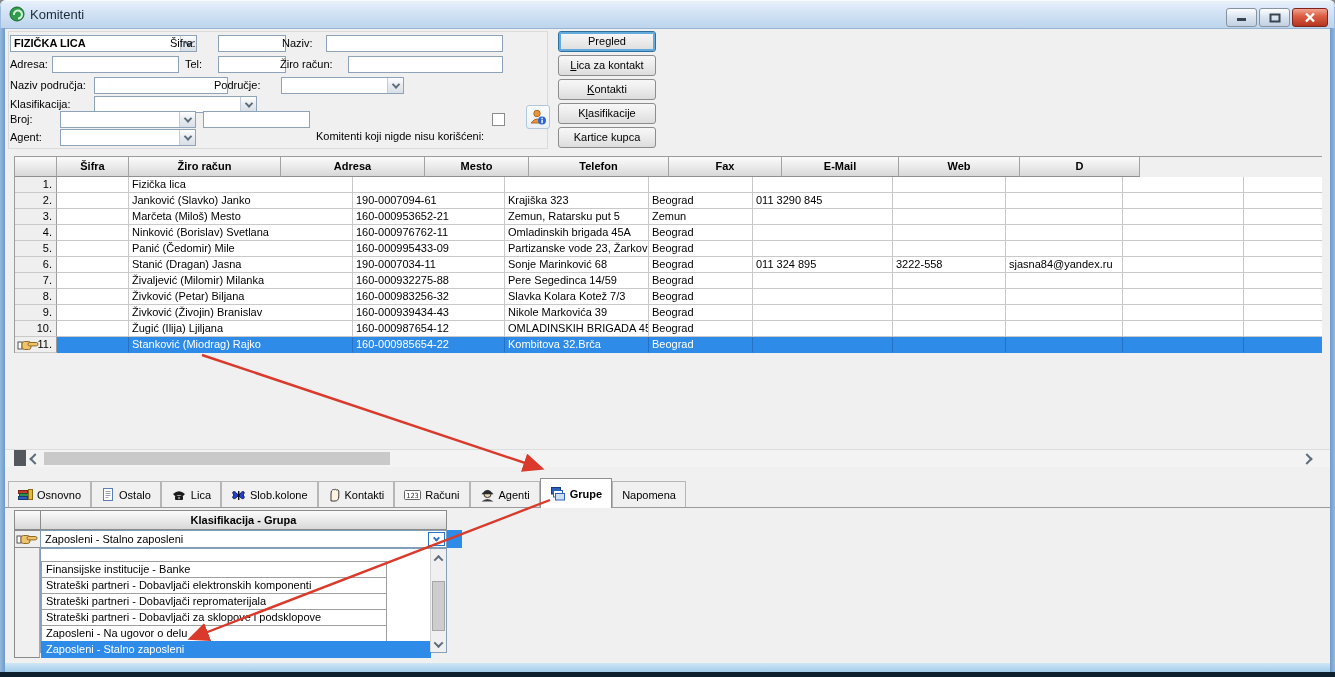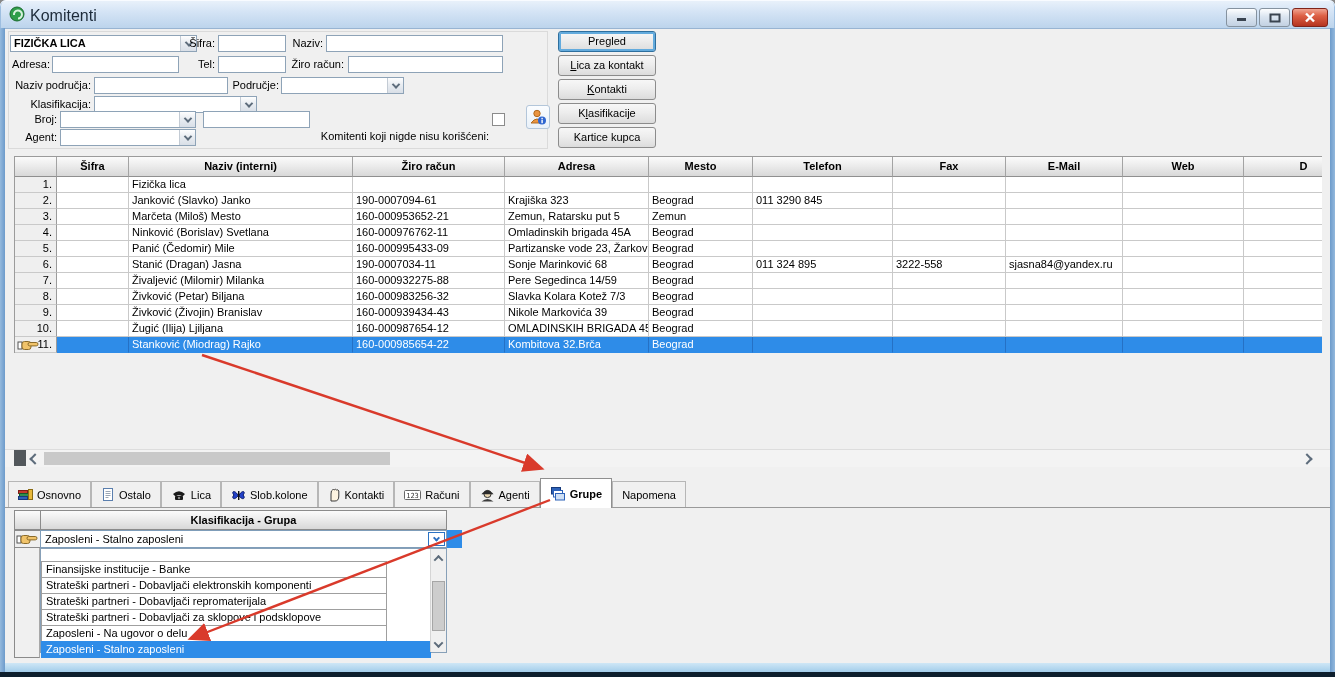--- a/index.html
+++ b/index.html
@@ -5,38 +5,38 @@
   * { margin:0; padding:0; box-sizing:border-box; }
   body { background:#888; font-family:"Liberation Sans", sans-serif; font-size:11px; color:#000; }
   .window { position:relative; width:1335px; height:677px; background:#f0f0f0; overflow:hidden;
             border-radius:6px 6px 0 0; }
   
   .titlebar { position:absolute; left:0; top:0; width:1335px; height:29px;
               background:linear-gradient(#eaf2fb,#d3e3f5 45%,#bcd4ec);
               border-bottom:1px solid #98b4d2; border-radius:6px 6px 0 0;
               box-shadow:inset 0 1px 0 #f8fbff, inset 1px 0 0 #9dbeE0, inset -1px 0 0 #9dbee0; }
   .app-icon { position:absolute; left:9px; top:6px; }
-  .title-text { position:absolute; left:30px; top:7px; font-size:16px; color:#1d2b3a; }
+  .title-text { position:absolute; left:30px; top:7px; font-size:13px; color:#1d2b3a; }
   .winbtn { position:absolute; top:8px; height:19px; border:1px solid #85929f; border-radius:3px;
             background:linear-gradient(#fdfeff,#dbe5f0 45%,#c2d1e2); display:flex; align-items:center; justify-content:center; }
   .winbtn.min { left:1226px; width:31px; }
   .winbtn.max { left:1259px; width:31px; }
   .winbtn.close { left:1292px; width:36px; background:linear-gradient(#f0a491,#dd6045 40%,#b53420);
                   border-color:#7f241a; }
   .border-left, .border-right { position:absolute; top:28px; width:5px; height:644px;
         background:linear-gradient(to right,#94b9dd,#6d9bcb); }
   .border-left { left:0; }
   .border-right { left:1330px; background:linear-gradient(to left,#94b9dd,#6d9bcb); }
   .border-bottom { position:absolute; left:5px; top:663px; width:1325px; height:9px;
         background:linear-gradient(#cfe7f6,#a3cdea); }
   .border-edge { position:absolute; left:0; top:672px; width:1335px; height:5px; background:#0e1f2d; }
   
   .filter-panel { position:absolute; left:8px; top:31px; width:540px; height:118px;
                   border:1px solid #dadada; background:#f0f0f0; }
-  .lbl { position:absolute; height:17px; line-height:17px; text-align:right; white-space:nowrap; }
+  .lbl { position:absolute; height:17px; line-height:17px; white-space:nowrap; }
   .inp { position:absolute; height:17px; border:1px solid #8ea3b7; background:#fff; padding:0 3px;
          font:11px "Liberation Sans",sans-serif; }
   .cmb { position:absolute; height:17px; border:1px solid #8ea3b7; background:#fff; }
   .cmb .cval { position:absolute; left:3px; top:0; line-height:15px; white-space:nowrap; }
   .cbtn { position:absolute; right:0; top:0; bottom:0; width:16px;
           background:linear-gradient(#fefefe,#e9edf2 45%,#d9dfe7); border-left:1px solid #c3cbd4;
           display:flex; align-items:center; justify-content:center; }
   .chev { display:inline-block; width:6px; height:6px; border-right:2px solid #5d6c7b; border-bottom:2px solid #5d6c7b; }
   .chev.down  { transform:rotate(45deg) translate(-1px,-1px); }
   .chev.up    { transform:rotate(-135deg) translate(-1px,-1px); }
@@ -195,21 +195,20 @@
   <div class="abtn default" style="top:31px;">Pregled</div>
   <div class="abtn" style="top:55px;"><span></span><u>L</u><span>ica za kontakt</span></div>
   <div class="abtn" style="top:79px;"><span></span><u>K</u><span>ontakti</span></div>
   <div class="abtn" style="top:103px;"><span>K</span><u>l</u><span>asifikacije</span></div>
   <div class="abtn" style="top:127px;">Kartice kupca</div>
 
   <div class="grid" id="grid">
       <div class="thead-row">
         <div class="hcell" style="width: 42px;"></div>
         <div class="hcell" style="width: 72px;">Šifra</div>
-        <div class="hcell" style="width: 224px;">Naziv (interni)</div>
         <div class="hcell" style="width: 152px;">Žiro račun</div>
         <div class="hcell" style="width: 144px;">Adresa</div>
         <div class="hcell" style="width: 104px;">Mesto</div>
         <div class="hcell" style="width: 140px;">Telefon</div>
         <div class="hcell" style="width: 113px;">Fax</div>
         <div class="hcell" style="width: 117px;">E-Mail</div>
         <div class="hcell" style="width: 121px;">Web</div>
         <div class="hcell" style="width: 120px;">D</div>
       </div>
       <div class="trow">

